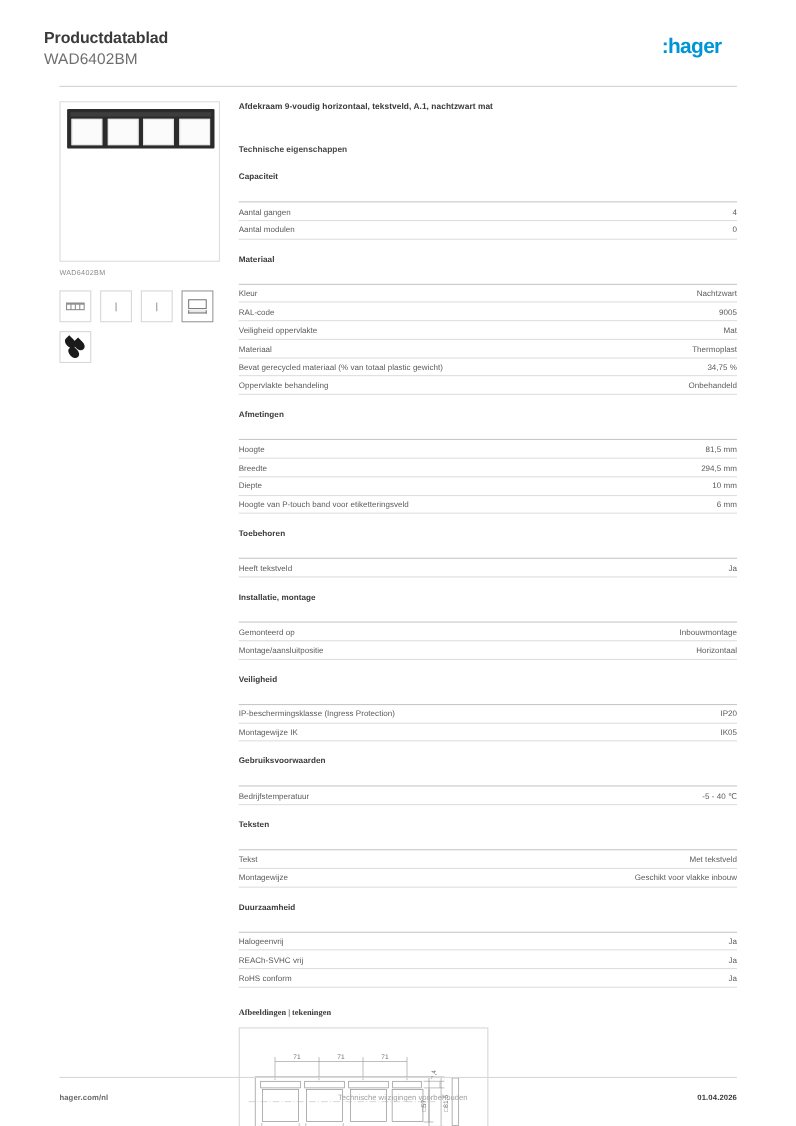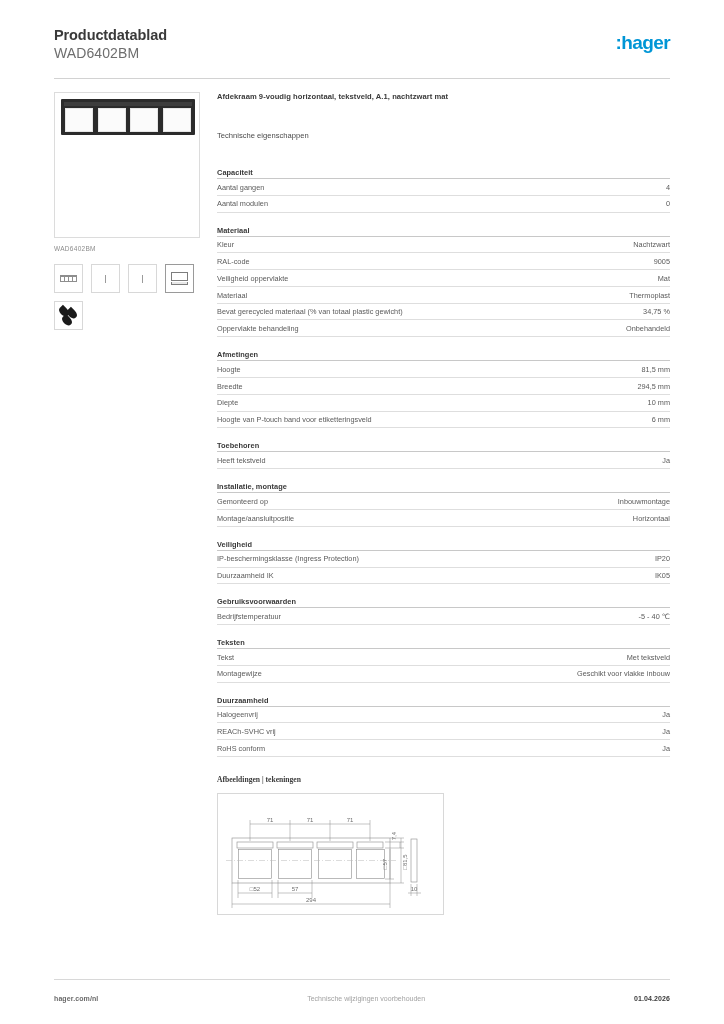--- a/index.html
+++ b/index.html
@@ -17,21 +17,21 @@
   .page {
     position: relative;
     width: 724px;
     height: 1024px;
     padding: 0;
   }
 
   
   .header {
     position: absolute;
-    left: 54px;
+    left: 40px;
     top: 26px;
     width: 616px;
     height: 54px;
   }
   .header-title {
     font-size: 14.5px;
     font-weight: bold;
     color: #3a3a3a;
     letter-spacing: -0.1px;
     line-height: 1.25;
@@ -169,31 +169,31 @@
   }
   .prod-desc {
     font-size: 7.6px;
     font-weight: bold;
     color: #3a3a3a;
     letter-spacing: 0.05px;
     margin-bottom: 30px;
   }
   .tech-head {
     font-size: 7.6px;
-    font-weight: normal;
+    font-weight: bold;
     color: #4a4a4a;
-    margin-bottom: 28px;
+    margin-bottom: 16px;
   }
 
   .spec-group { margin-bottom: 13px; }
   .spec-group-title {
     font-size: 7.4px;
     font-weight: bold;
     color: #3a3a3a;
-    padding-bottom: 1px;
+    padding-bottom: 18px;
     border-bottom: 1px solid #c8c8c8;
     letter-spacing: 0.05px;
   }
   .spec-row {
     display: flex;
     justify-content: space-between;
     align-items: baseline;
     font-size: 7.3px;
     color: #5a5a5a;
     padding: 3.6px 0 3.2px 0;
@@ -378,21 +378,21 @@
             <span class="spec-value">Horizontaal</span>
           </div>
         </div>
         <div class="spec-group">
           <div class="spec-group-title">Veiligheid</div>
           <div class="spec-row">
             <span class="spec-label">IP-beschermingsklasse (Ingress Protection)</span>
             <span class="spec-value">IP20</span>
           </div>
           <div class="spec-row">
-            <span class="spec-label">Duurzaamheid IK</span>
+            <span class="spec-label">Montagewijze IK</span>
             <span class="spec-value">IK05</span>
           </div>
         </div>
         <div class="spec-group">
           <div class="spec-group-title">Gebruiksvoorwaarden</div>
           <div class="spec-row">
             <span class="spec-label">Bedrijfstemperatuur</span>
             <span class="spec-value">-5 - 40 ℃</span>
           </div>
         </div>

